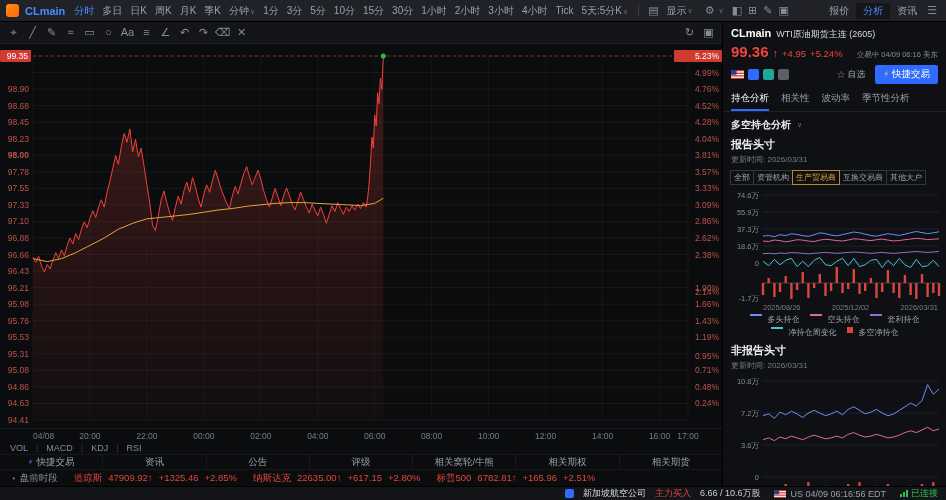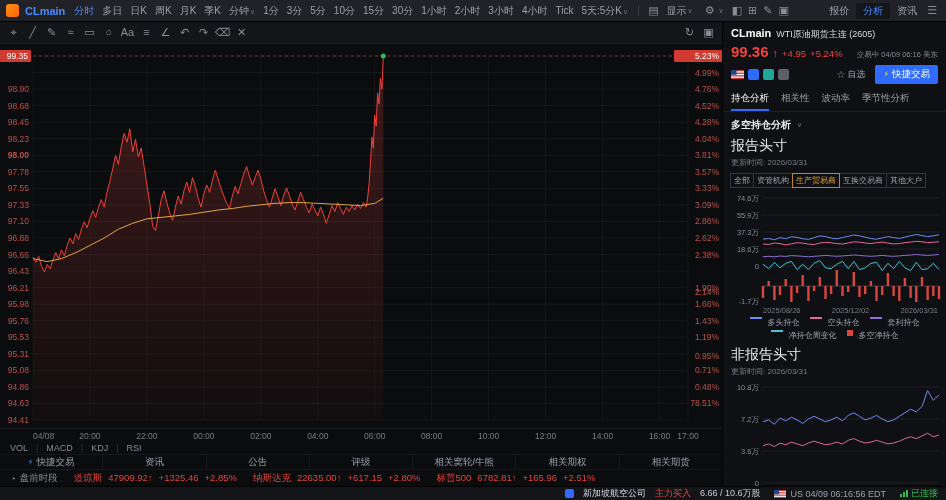--- a/index.html
+++ b/index.html
@@ -72,21 +72,21 @@
   .watch{margin-left:auto;display:flex;align-items:center;gap:2px;color:#9aa0ab;font-size:9px;cursor:pointer}
   .watch i{font-style:normal;font-size:10px}
   .qt{margin-left:6px;background:#2f6bff;color:#fff;border:none;border-radius:2px;
     font-size:9.5px;padding:3px 8px;display:flex;gap:3px;align-items:center;cursor:pointer;font-family:inherit}
   .qt i{font-style:normal;font-size:8px;color:#ffd34d}
   .ptabs{display:flex;gap:12px;padding:4px 8px 0;border-bottom:1px solid #1f2126;font-size:9.5px;color:#9aa0ab}
   .ptab{padding:2px 0 4px;cursor:pointer;white-space:nowrap}
   .ptab.active{color:#fff;border-bottom:2px solid #2f6bff}
   .sectitle{display:flex;align-items:center;padding:6px 8px 0;color:#e8eaee;font-weight:bold;font-size:10px}
   .chev2{margin-left:6px;color:#6c717b;font-size:7px;font-weight:normal}
-  .subtitle{padding:5px 8px 0;color:#e8eaee;font-weight:normal;font-size:14px}
+  .subtitle{padding:5px 8px 0;color:#e8eaee;font-weight:bold;font-size:11px}
   .updated{padding:2px 8px 0;color:#787d87;font-size:8px}
   .filters{display:flex;padding:5px 8px 2px}
   .filt{border:1px solid #33363c;color:#9aa0ab;font-size:8px;padding:1px 3px;margin-left:-1px;white-space:nowrap;cursor:pointer}
   .filt.active{color:#e0a23f;border-color:#b9872f;position:relative;z-index:1}
   .pchart{position:relative;height:116px;min-height:116px}
   .pchart2{position:relative;flex:1;min-height:0;overflow:hidden}
   .xlabels{display:flex;justify-content:space-between;padding:0 8px 0 40px;font-size:7.5px;color:#787d87}
   .legend{display:flex;justify-content:center;gap:10px;font-size:8px;color:#9aa0ab;padding:2px 0 0}
   .lg{display:flex;align-items:flex-start;gap:6px}
   .sw{width:12px;height:2px;display:inline-block}
@@ -275,21 +275,21 @@
             <span style="top: 194px;">2.62%</span>
             <span style="top: 210.545px;">2.38%</span>
             <span style="top: 227.091px; margin-top: 21px;">2.14%</span>
             <span style="top: 243.636px;">1.90%</span>
             <span style="top: 260.182px;">1.66%</span>
             <span style="top: 276.727px;">1.43%</span>
             <span style="top: 293.273px;">1.19%</span>
             <span style="top: 312px; margin-left: 47px;">0.95%</span>
             <span style="top: 326.364px;">0.71%</span>
             <span style="top: 342.909px;">0.48%</span>
-            <span style="top: 359.455px;">78.51%</span>
+            <span style="top: 359.455px;">0.24%</span>
           </div>
         <div class="pricebox" style="top: 6px;">99.35</div>
         <div class="pctbox" style="top: 6px;">5.23%</div>
       </div>
 
       <div class="taxis">
           <span style="left: 33px;">04/08</span>
           <span style="left: 89.9565px; transform: translateX(-50%);">20:00</span>
           <span style="left: 146.913px; transform: translateX(-50%);">22:00</span>
           <span style="left: 203.87px; transform: translateX(-50%);">00:00</span>

